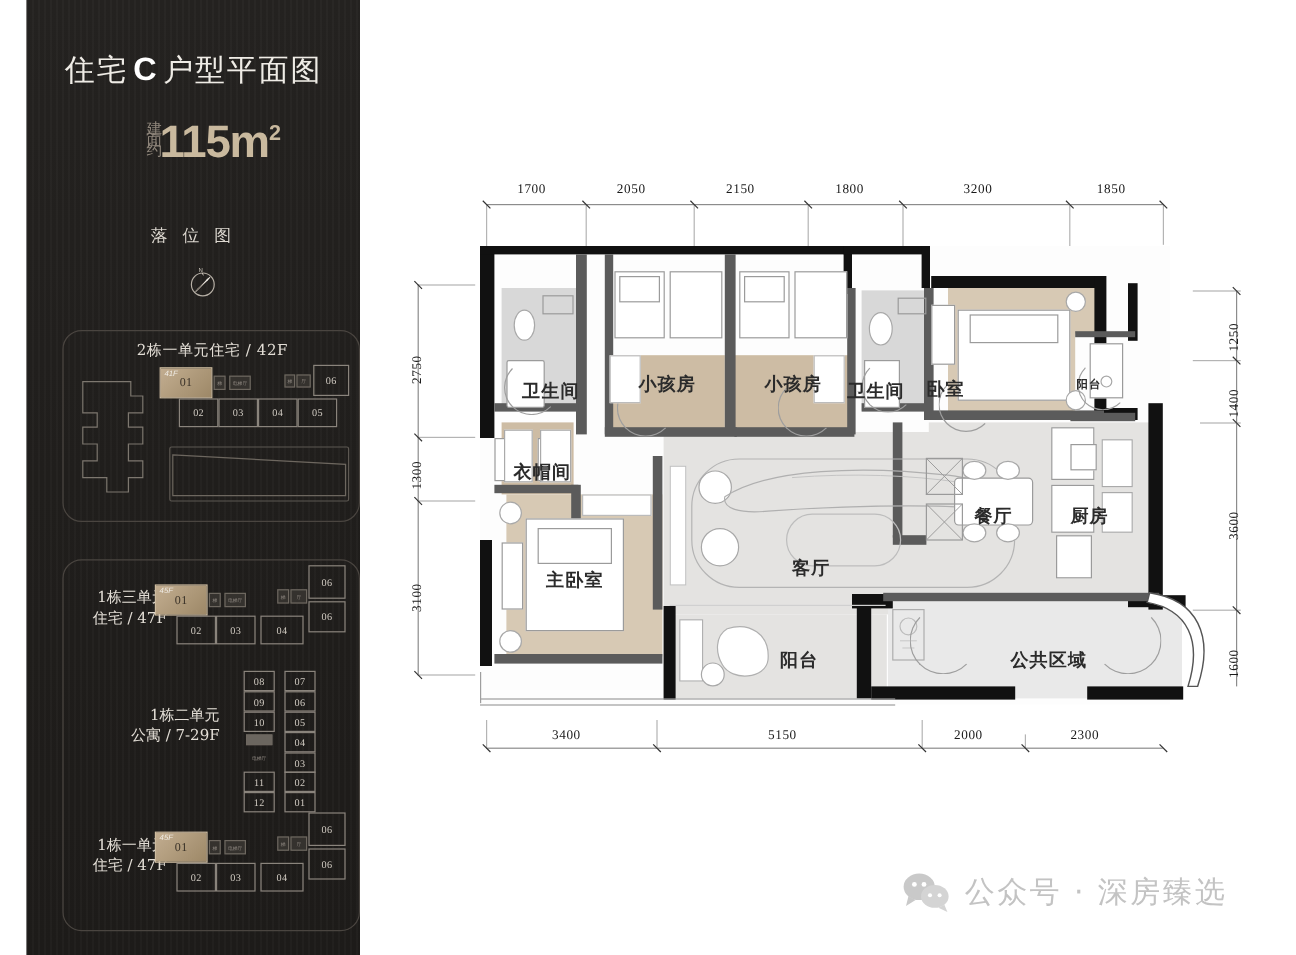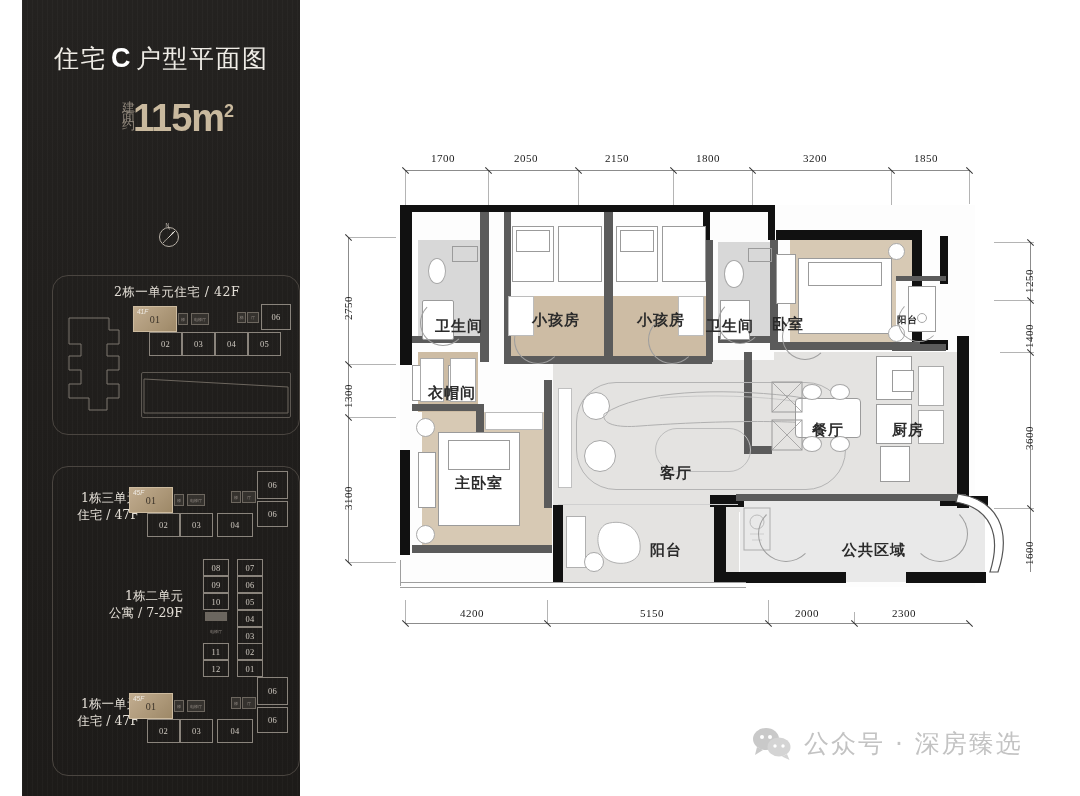--- a/index.html
+++ b/index.html
@@ -150,20 +150,21 @@
     </div>
 
     <div class="area-wrap">
       <div class="area-pre">
         <div>建面</div>
         <div>约</div>
       </div>
       <div class="area-num"><span>115m</span><sup>2</sup></div>
     </div>
 
+    <div class="locmap-title">落 位 图</div>
 
     <svg class="compass" viewBox="0 0 26 30">
       <circle cx="13" cy="18" r="9.5" fill="none" stroke="#b7b0a6" stroke-width="1"></circle>
       <path d="M7 24 L19 12" stroke="#cfc8be" stroke-width="1" fill="none"></path>
       <path d="M13 18 L16.5 13.5 L19 12 L17.2 14.6 Z" fill="#efece6"></path>
       <path d="M13 18 L9.2 22.6 L7 24 L8.8 21.3 Z" fill="#7d766c"></path>
       <text x="9.5" y="7.5" font-size="5" fill="#cfc8be" font-family="Liberation Sans, sans-serif">N</text>
       <path d="M12.5 8.5 L13.5 10.5" stroke="#cfc8be" stroke-width="0.8"></path>
     </svg>
 
@@ -319,21 +320,21 @@
       <div class="dimline h" style="left:105px; top:623px; width:564px;"></div>
       <div class="dimline v" style="left:105px; top:600px; height:24px; background:#b4b4b4;"></div>
       <div class="dimline v" style="left:247px; top:600px; height:24px; background:#b4b4b4;"></div>
       <div class="dimline v" style="left:468px; top:600px; height:24px; background:#b4b4b4;"></div>
       <div class="dimline v" style="left:554px; top:612px; height:12px; background:#b4b4b4;"></div>
       <div class="tick" style="left:101px; top:623px; transform:rotate(45deg);"></div>
       <div class="tick" style="left:243px; top:623px; transform:rotate(45deg);"></div>
       <div class="tick" style="left:464px; top:623px; transform:rotate(45deg);"></div>
       <div class="tick" style="left:550px; top:623px; transform:rotate(45deg);"></div>
       <div class="tick" style="left:665px; top:623px; transform:rotate(45deg);"></div>
-      <div class="dim-text" style="left:160px; top:607px;">4200</div>
+      <div class="dim-text" style="left:160px; top:607px;">3400</div>
       <div class="dim-text" style="left:340px; top:607px;">5150</div>
       <div class="dim-text" style="left:495px; top:607px;">2000</div>
       <div class="dim-text" style="left:592px; top:607px;">2300</div>
     </div>
 
     <div style="position:absolute; left:0; top:0; width:780px; height:796px;">
 
       <div class="floor-white" style="left:100px; top:205px; width:575px; height:382px;"></div>
 
       <div class="floor-white" style="left:108px; top:210px; width:560px; height:130px;"></div>

